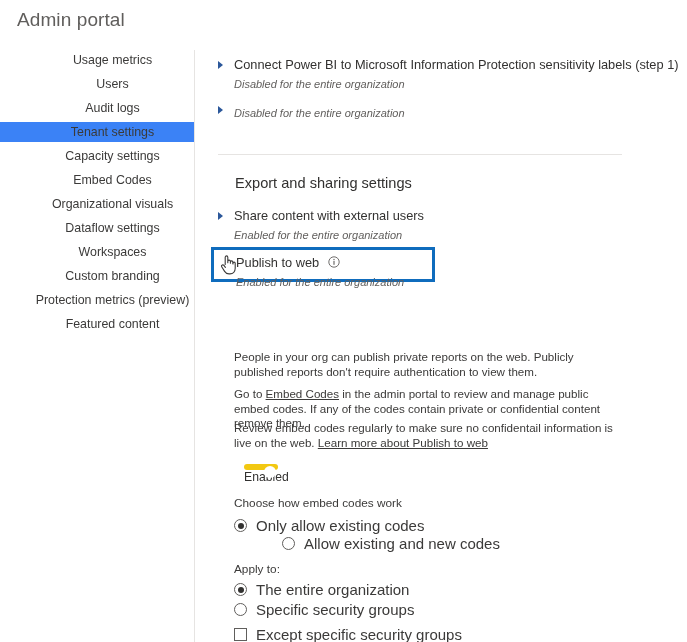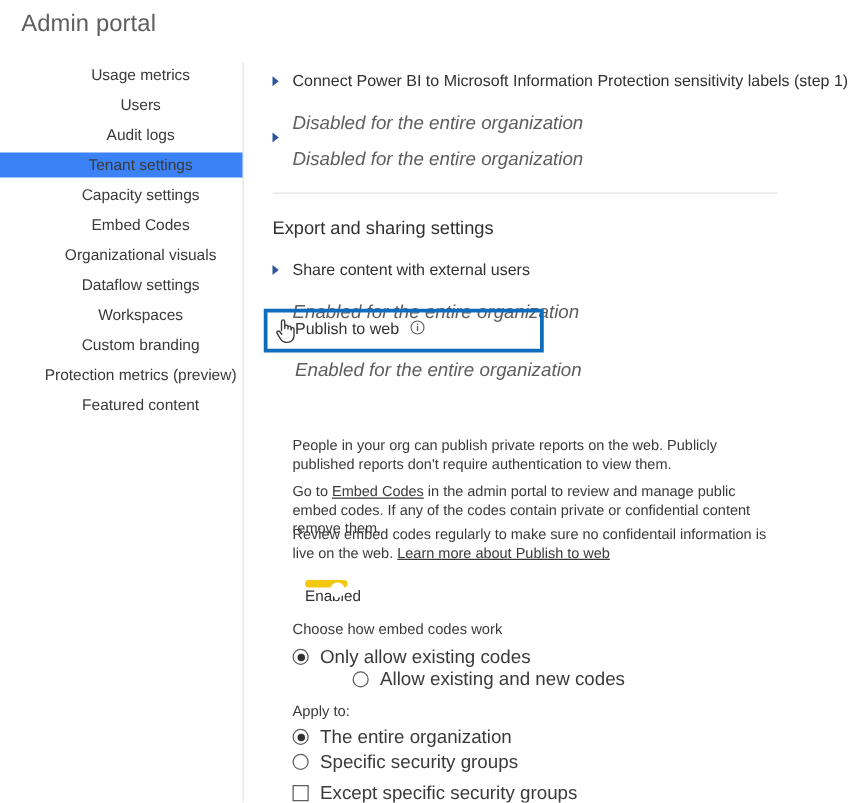--- a/index.html
+++ b/index.html
@@ -77,43 +77,43 @@
     border-top: 4px solid transparent;
     border-bottom: 4px solid transparent;
   }
   .setting-title {
     font-size: 12.8px;
     color: #323130;
     line-height: 16px;
     white-space: nowrap;
   }
   .setting-status {
-    font-size: 15px;
+    font-size: 11px;
     font-style: italic;
     color: #605e5c;
     line-height: 15px;
-    margin-top: 18px;
+    margin-top: 4px;
     white-space: nowrap;
   }
 
   #row-mip1 { position: absolute; left: 0; top: 7px; }
   #row-mip2 { position: absolute; left: 0; top: 52px; }
 
   #divider {
     position: absolute;
     left: 7px;
     top: 104px;
     width: 404px;
     height: 1px;
     background: #e6e4e2;
   }
 
   #section-heading {
     position: absolute;
-    left: 7px;
+    left: 24px;
     top: 125px;
     font-size: 14.6px;
     color: #323130;
     white-space: nowrap;
   }
 
   #row-share { position: absolute; left: 0; top: 158px; }
 
   
   #publish-highlight {

